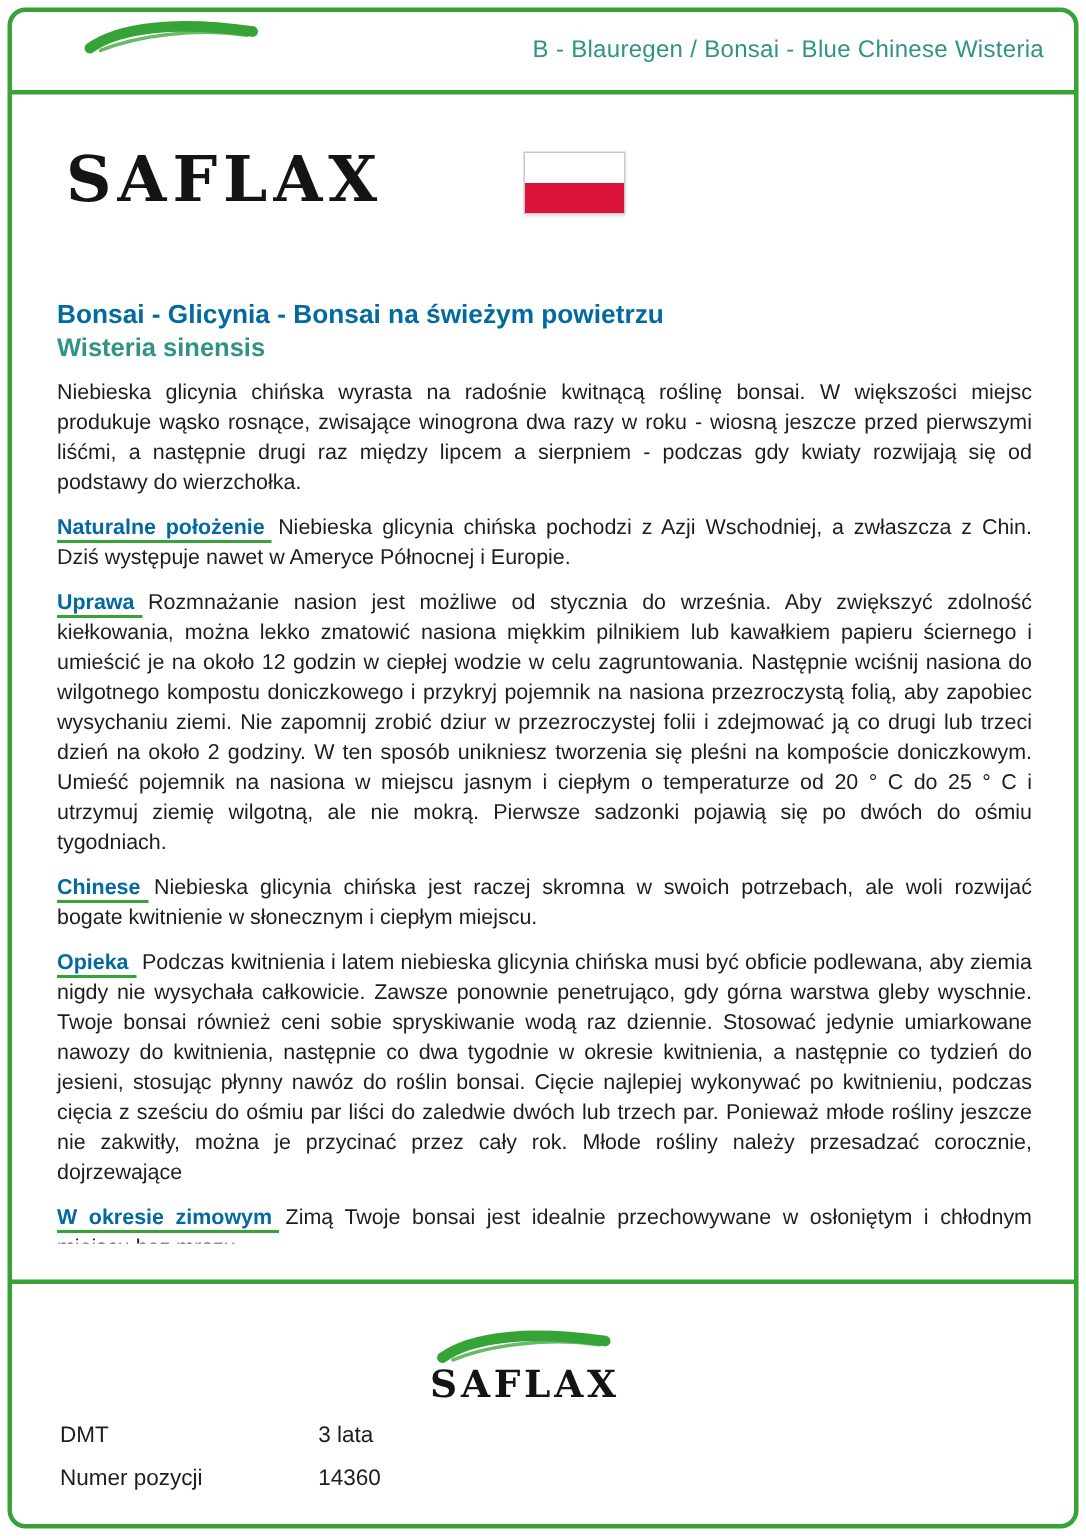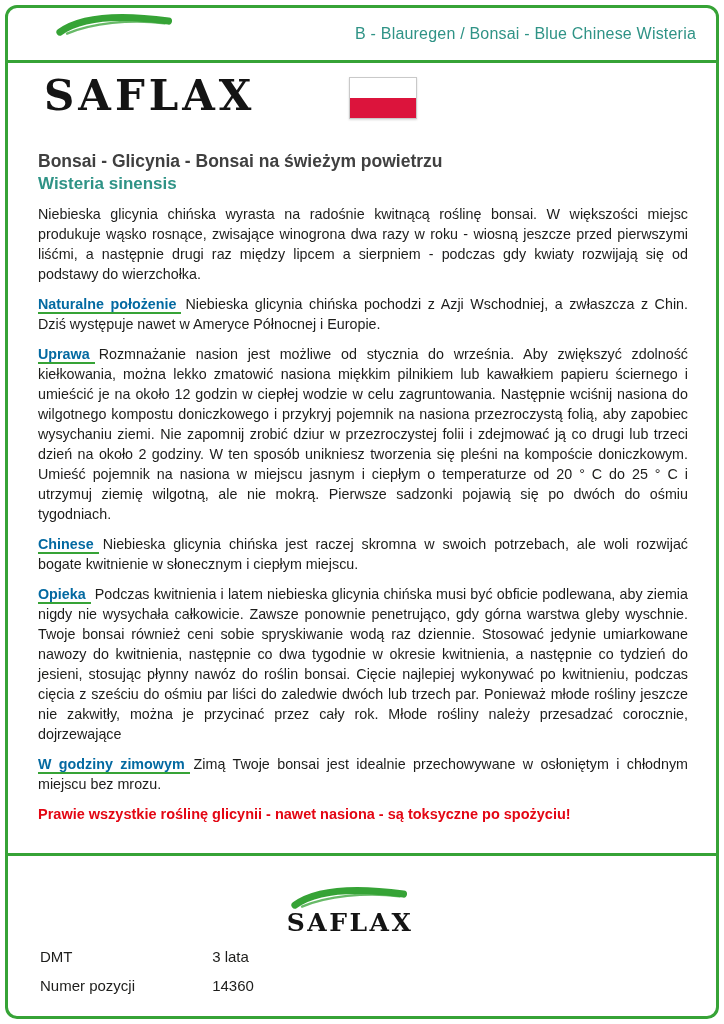--- a/index.html
+++ b/index.html
@@ -1,39 +1,39 @@
 <!DOCTYPE html>
 <html><head>
 <meta charset="utf-8">
 <style>
   html,body{margin:0;padding:0;background:#ffffff;}
   .stage{position:relative;width:724px;height:1024px;background:#fff;overflow:hidden;
          font-family:"Liberation Sans",sans-serif;color:#1d1d1b;}
   .page{position:absolute;left:5px;top:5px;right:5px;bottom:5px;
         border:3px solid #36a336;border-radius:12px;overflow:hidden;
-        display:flex;flex-direction:column;background:#fff;}
+        display:flex;flex-direction:column;background:#fff;gap:24px;}
 
   
   .topbar{position:relative;height:52px;flex:none;border-bottom:3px solid #36a336;}
   .swoosh-top{position:absolute;left:48px;top:4px;width:118px;height:26px;}
   .topbar-title{position:absolute;right:20px;top:50%;transform:translateY(-50%);
                 color:#2f9386;font-size:16px;letter-spacing:.2px;}
 
   
   .brand-row{position:relative;height:72px;flex:none;}
   .brand-text{position:absolute;left:36px;top:8px;font-family:"DejaVu Serif",serif;
               font-weight:bold;font-size:42px;letter-spacing:4px;color:#141414;}
   .flag{position:absolute;left:341px;top:14px;width:66px;height:40px;
         border:1px solid #c9c9c9;box-shadow:0 1px 2px rgba(0,0,0,.15);}
   .flag-white{height:50%;background:#ffffff;}
   .flag-red{height:50%;background:#dc143c;}
 
   
   .content{flex:1;padding:4px 28px 0 30px;overflow:hidden;}
-  .main-title{margin:12px 0 2px 0;font-size:17.5px;font-weight:bold;color:#404040;}
+  .main-title{margin:12px 0 2px 0;font-size:17.5px;font-weight:bold;color:#0369a1;}
   .latin{font-size:17px;font-weight:bold;color:#2f9386;text-align:left;margin:0 0 10px 0;}
   .para{margin:0 0 10px 0;font-size:14.3px;line-height:20px;text-align:justify;}
   .sec-head{color:#0369a1;font-weight:bold;border-bottom:2px solid #36a336;
             padding-right:5px;margin-right:4px;}
   .warning{margin:4px 0 0 0;font-size:14.5px;line-height:20px;font-weight:bold;color:#e30613;}
 
   
   .footer{position:relative;height:160px;flex:none;border-top:3px solid #36a336;}
   .meta{position:absolute;left:32px;bottom:22px;font-size:15px;}
   .meta-row{margin-top:12px;}
@@ -93,21 +93,21 @@
 
       <p class="para">
         <span class="sec-head">Chinese</span><span>Niebieska glicynia chińska jest raczej skromna w swoich potrzebach, ale woli rozwijać bogate kwitnienie w słonecznym i ciepłym miejscu.</span>
       </p>
 
       <p class="para">
         <span class="sec-head">Opieka</span><span>Podczas kwitnienia i latem niebieska glicynia chińska musi być obficie podlewana, aby ziemia nigdy nie wysychała całkowicie. Zawsze ponownie penetrująco, gdy górna warstwa gleby wyschnie. Twoje bonsai również ceni sobie spryskiwanie wodą raz dziennie. Stosować jedynie umiarkowane nawozy do kwitnienia, następnie co dwa tygodnie w okresie kwitnienia, a następnie co tydzień do jesieni, stosując płynny nawóz do roślin bonsai. Cięcie najlepiej wykonywać po kwitnieniu, podczas cięcia z sześciu do ośmiu par liści do zaledwie dwóch lub trzech par. Ponieważ młode rośliny jeszcze nie zakwitły, można je przycinać przez cały rok. Młode rośliny należy przesadzać corocznie, dojrzewające</span>
       </p>
 
       <p class="para">
-        <span class="sec-head">W godziny zimowym</span><span>Zimą Twoje bonsai jest idealnie przechowywane w osłoniętym i chłodnym miejscu bez mrozu.</span>
+        <span class="sec-head">W okresie zimowym</span><span>Zimą Twoje bonsai jest idealnie przechowywane w osłoniętym i chłodnym miejscu bez mrozu.</span>
       </p>
 
       <p class="warning">Prawie wszystkie roślinę glicynii - nawet nasiona - są toksyczne po spożyciu!</p>
     </div>
 
     <div class="footer">
       <div class="meta">
         <div class="meta-row">
           <span class="meta-label">DMT</span>
           <span class="meta-value">3 lata</span>

